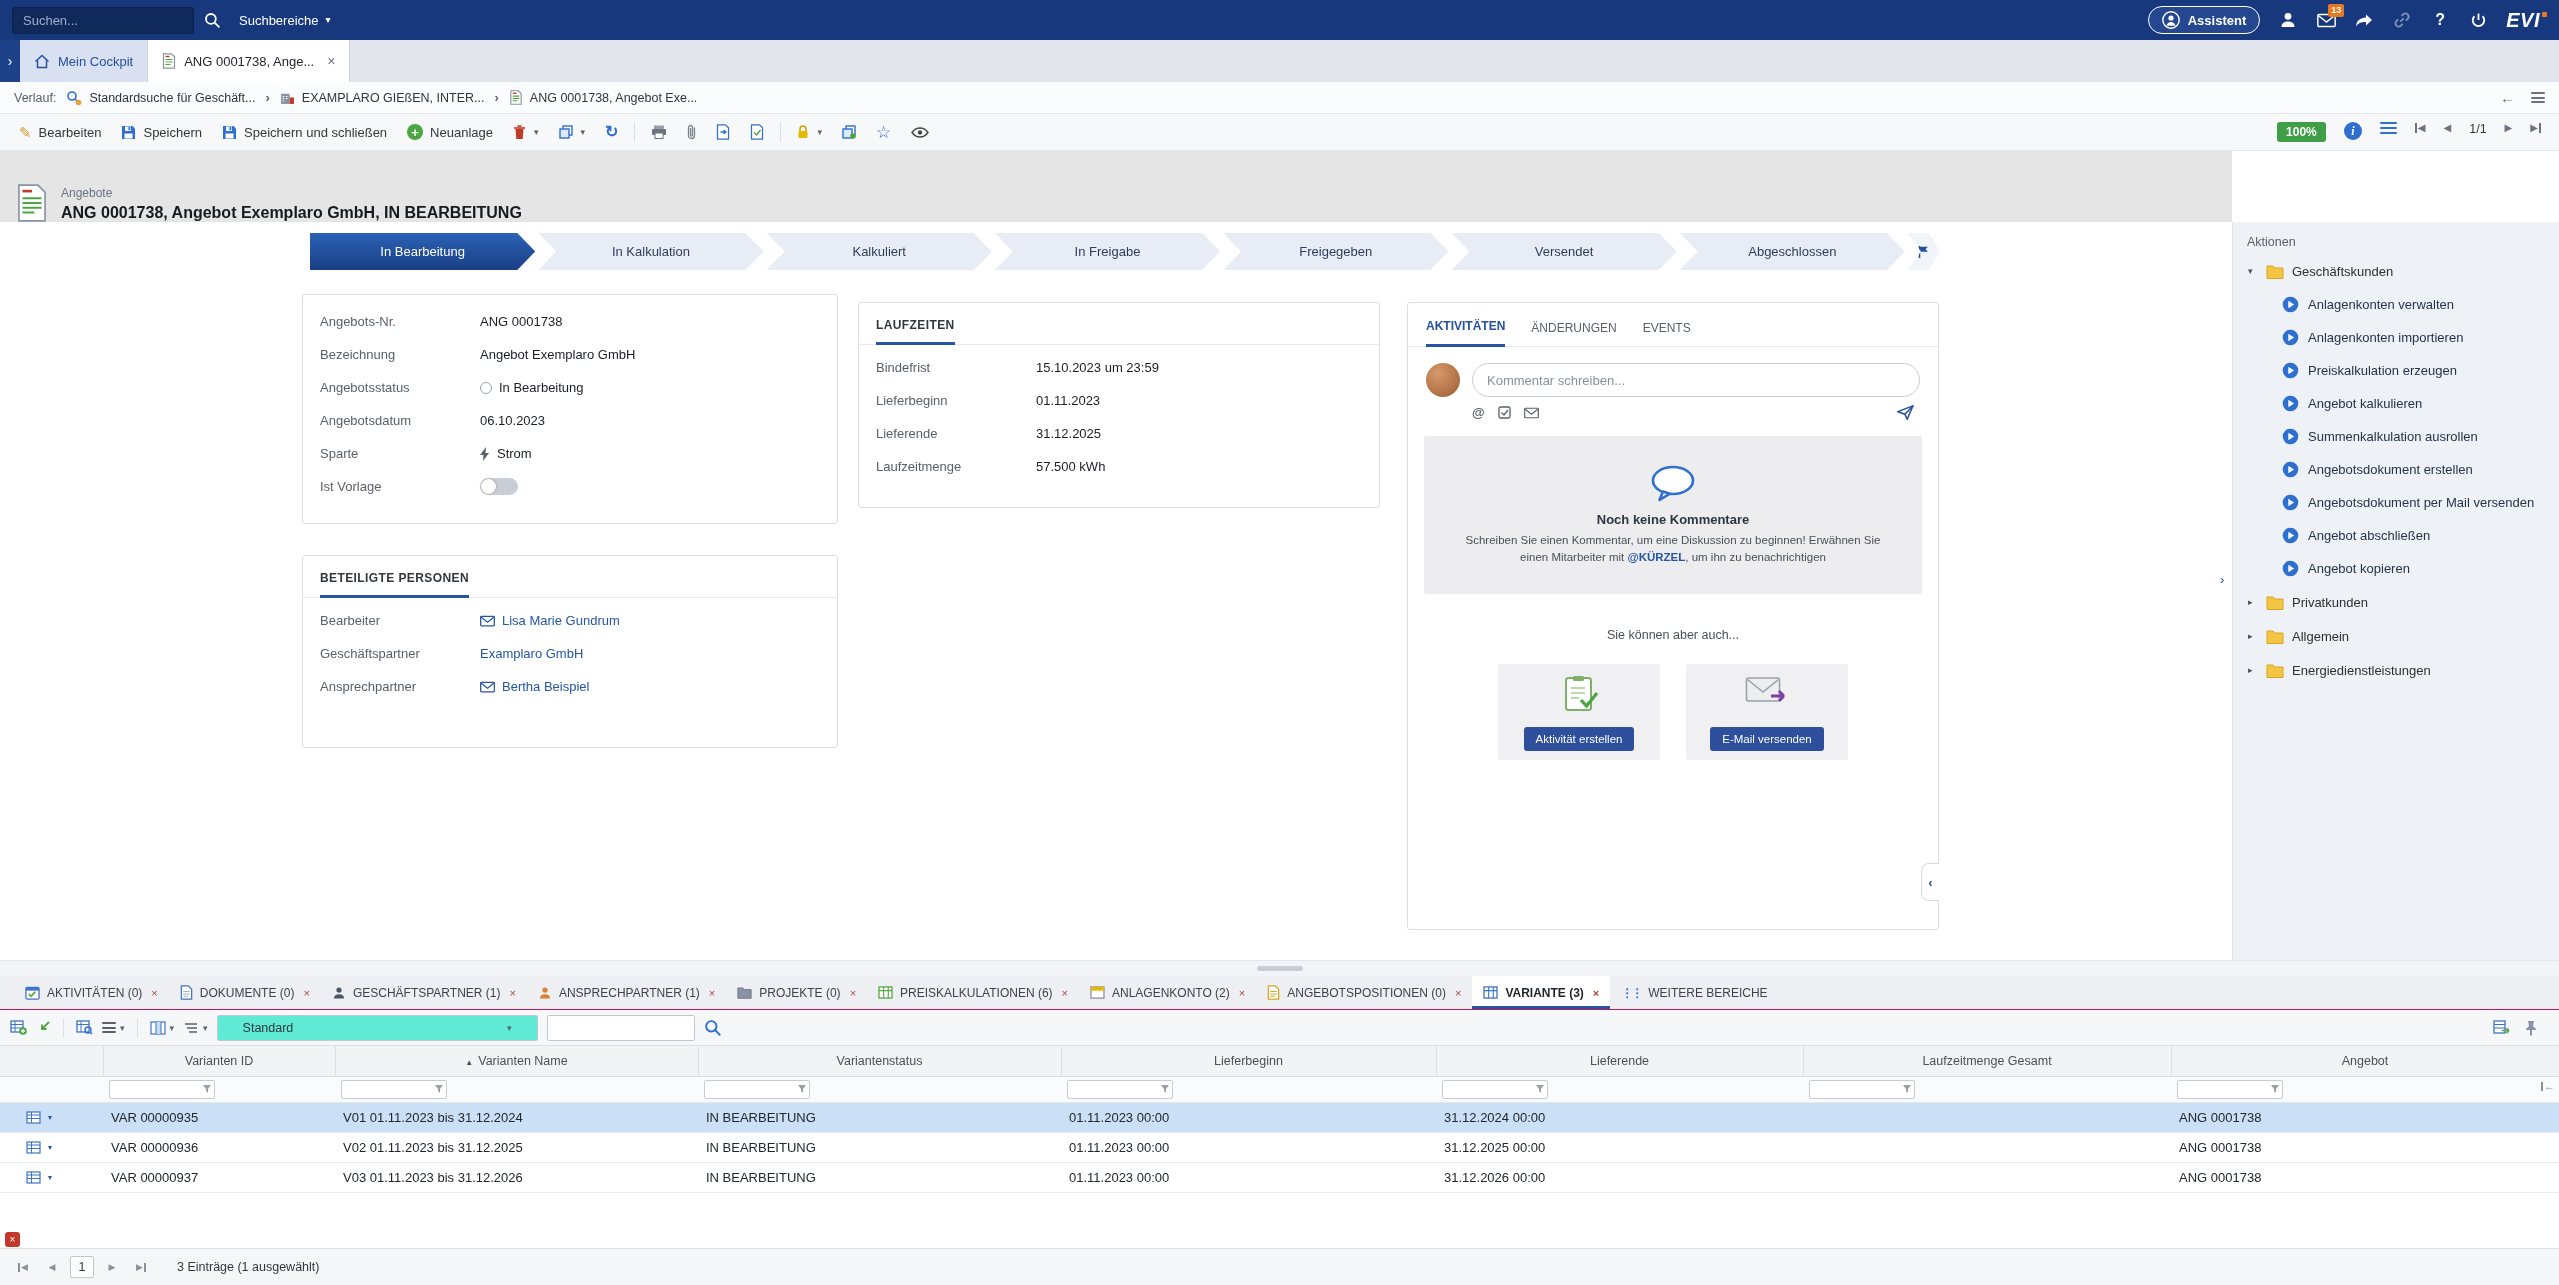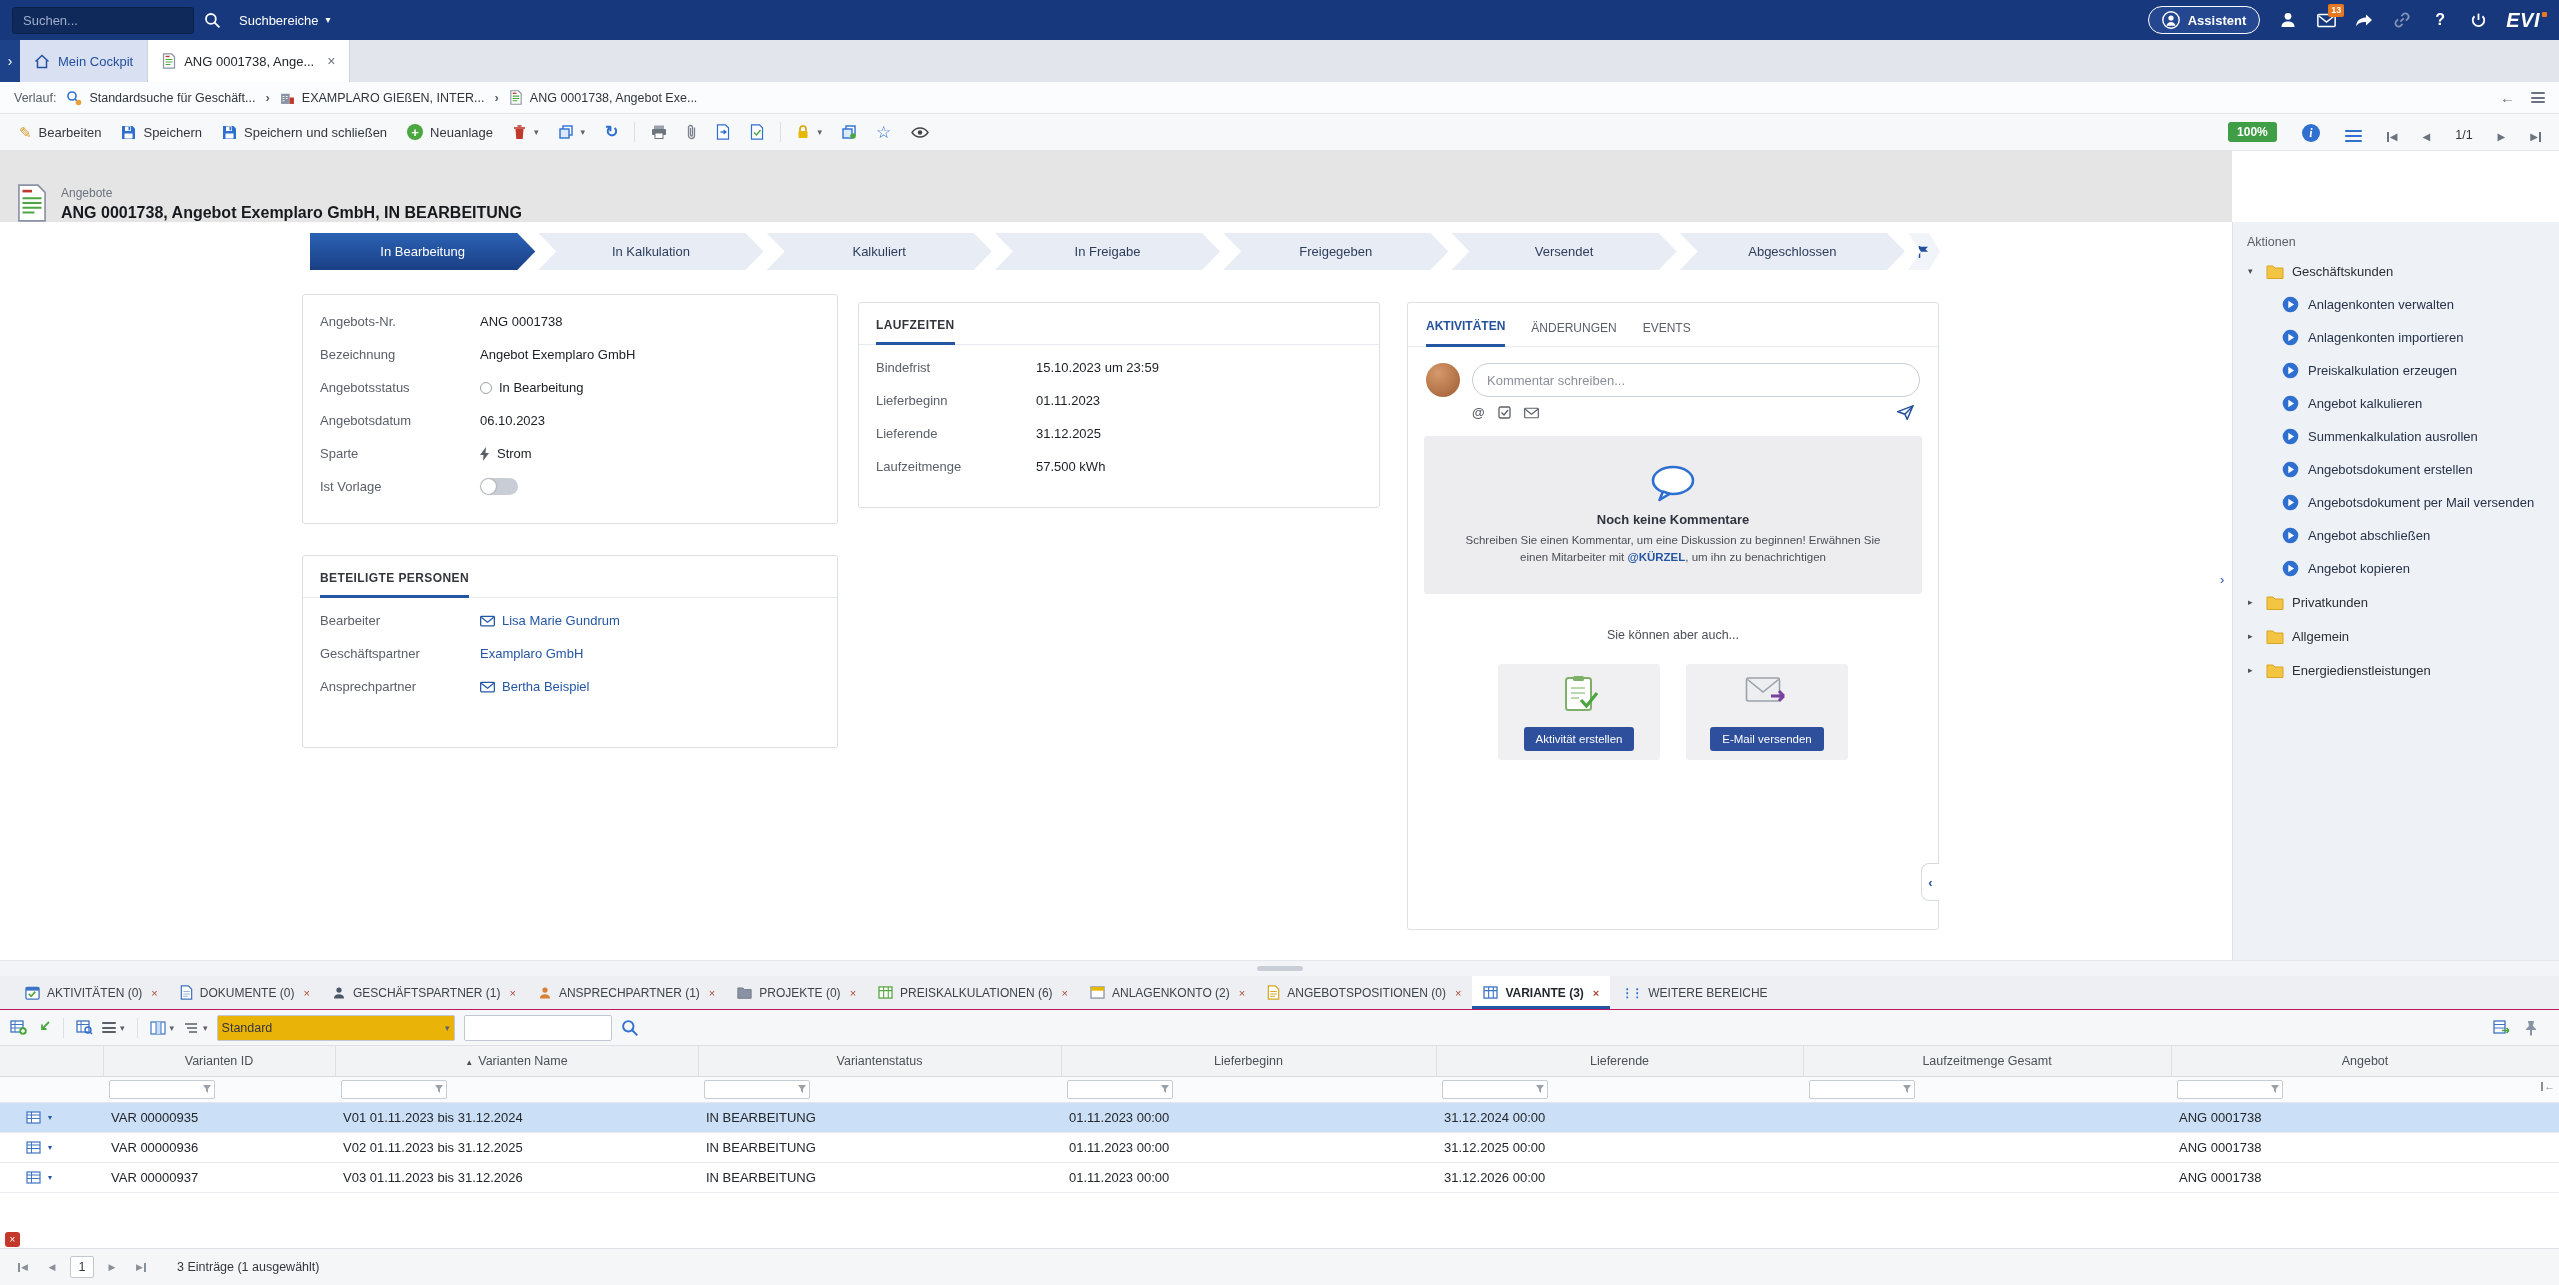--- a/index.html
+++ b/index.html
@@ -53,21 +53,21 @@
   .toolbar{position:absolute;top:114px;left:0;width:100%;height:37px;background:#F7F8FA;border-bottom:1px solid #E2E5EA;
            display:flex;align-items:center;padding:0 10px;gap:2px}
   .tb-btn{display:flex;align-items:center;gap:7px;height:29px;padding:0 9px;background:none;border:none;font-size:13px;color:#33373D}
   .pencil{color:#D89A2B;font-size:15px;line-height:1}
   .plus-ico{width:16px;height:16px;border-radius:50%;background:#4CA63F;color:#fff;font-size:13px;font-weight:bold;
             display:flex;align-items:center;justify-content:center;line-height:1}
   .tb-caret{font-size:9px;color:#5A6069;margin-left:1px}
   .tb-sep{width:1px;height:20px;background:#DCDFE4;margin:0 5px}
   .star{color:#2E6FD0;font-size:17px;line-height:1}
   .refresh{color:#2E6FD0;font-size:16px;font-weight:bold;line-height:1}
-  .toolbar-right{margin-left:auto;display:flex;align-items:flex-end;gap:25px;padding-right:8px}
+  .toolbar-right{margin-left:auto;display:flex;align-items:flex-start;gap:18px;padding-right:8px}
   .zoom-badge{background:#3F9E46;color:#fff;font-size:12px;font-weight:bold;padding:3px 9px;border-radius:3px}
   .info-ico{width:18px;height:18px;border-radius:50%;background:#2E6FD0;color:#fff;font-size:12px;font-weight:bold;
             font-style:italic;display:flex;align-items:center;justify-content:center;font-family:"Liberation Serif",serif}
   .burger{display:flex;flex-direction:column;gap:3px;width:17px}
   .burger i{height:2px;background:#2E6FD0;border-radius:1px}
   .pg-ico{display:flex;align-items:center;gap:1px;color:#6B7280;font-size:10px}
   .vbar{width:2px;height:10px;background:#6B7280;display:inline-block}
   .pg-count{font-size:12.5px;color:#33373D}
 
   
@@ -151,22 +151,22 @@
   .btab.active{background:#fff;box-shadow:inset 0 -3px 0 #2456A4;font-weight:bold;color:#1F242B}
   .dots-ico{color:#2E6FD0;font-size:12px;letter-spacing:-2px;font-weight:bold}
 
   
   .grid-toolbar{position:absolute;top:1010px;left:0;width:100%;height:36px;background:#F6F7F9;border-bottom:1px solid #DDE0E6;
                 display:flex;align-items:center;padding:0 10px;gap:9px}
   .gt-ico{display:flex;align-items:center;gap:3px}
   .gt-sep{width:1px;height:20px;background:#DCDFE4;margin:0 3px}
   .bars{display:flex;flex-direction:column;gap:2.5px;width:14px}
   .bars i{height:2px;background:#5A6069;border-radius:1px}
-  .view-select{width:238px;height:26px;border:1px solid #C2C8D2;border-radius:2px;background:#eab308;display:flex;
-               align-items:center;padding:0 4px;font-size:12.5px;color:#33373D}
+  .view-select{width:321px;height:26px;border:1px solid #C2C8D2;border-radius:2px;background:#5eead4;display:flex;
+               align-items:center;padding:0 25px;font-size:12.5px;color:#33373D}
   .vcaret{margin-left:auto;font-size:9px;color:#5A6069}
   .grid-search{width:148px;height:26px;border:1px solid #C2C8D2;border-radius:2px;padding:0 8px;font-size:12.5px;background:#fff}
   .g-right{margin-left:auto;display:flex;align-items:center;gap:15px;padding-right:12px}
 
   
   .grid{position:absolute;top:1046px;left:0;width:2559px;border-collapse:collapse;table-layout:fixed;font-size:13px}
   .grid th{height:30px;background:#F2F3F5;border-bottom:1px solid #D9DCE1;border-right:1px solid #DCDFE4;
            font-weight:normal;color:#4B5058;font-size:12.5px;text-align:center;overflow:hidden;white-space:nowrap}
   .sort{font-size:8px;color:#4A4F57;margin-right:5px}
   .g-filter th{height:26px;background:#FAFBFC;border-right:none;border-bottom:1px solid #E4E7EB;text-align:left;padding:0}

